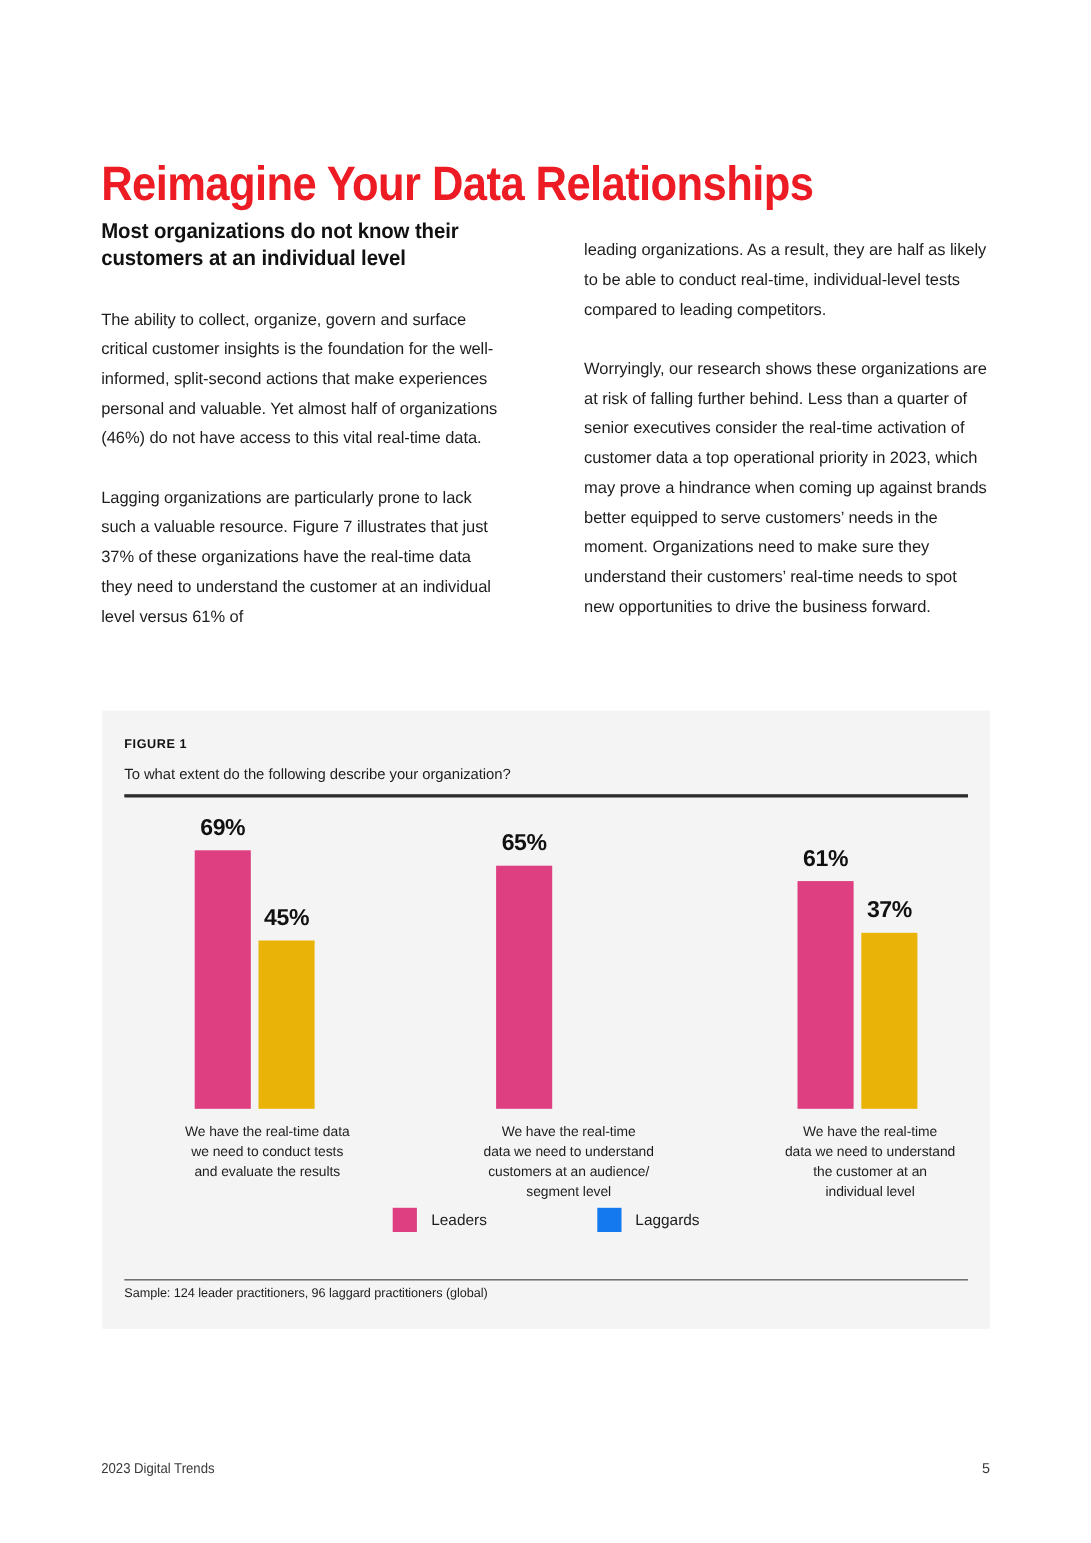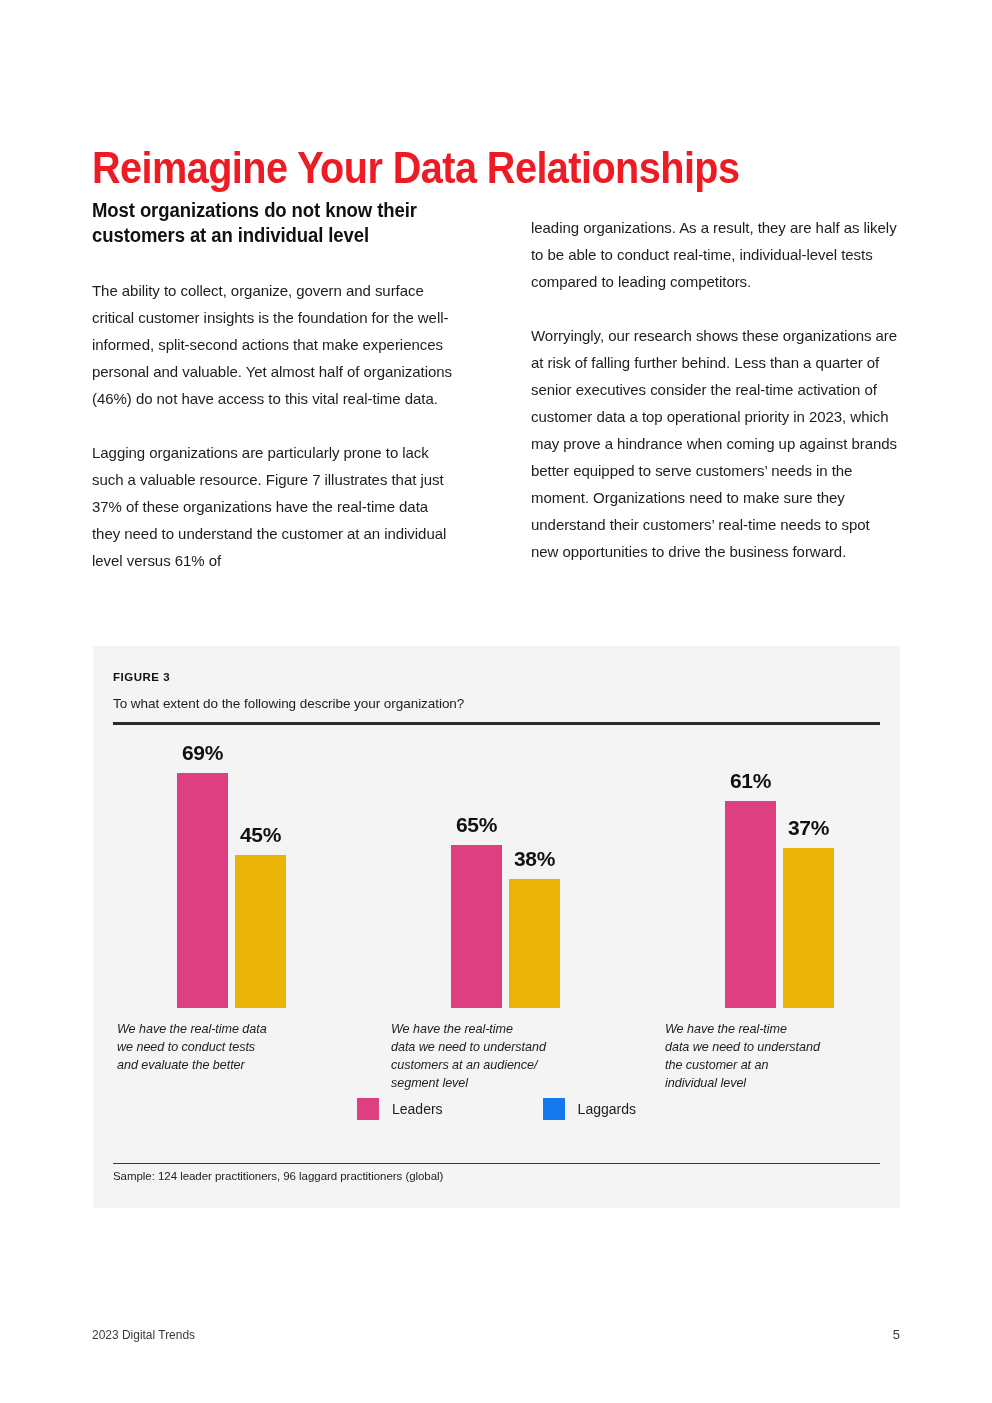--- a/index.html
+++ b/index.html
@@ -156,25 +156,25 @@
     color: #111111;
     white-space: nowrap;
     letter-spacing: -0.4px;
   }
 
   .cat-label {
     position: absolute;
     top: 288px;
     left: 0;
     width: 252px;
+    text-align: center;
     font-size: 12.6px;
     line-height: 18px;
     color: #1d1d1d;
     letter-spacing: -0.05px;
-    font-style: italic;
   }
 
   
   .legend {
     position: absolute;
     left: 0;
     top: 366px;
     width: 807px;
     display: flex;
     justify-content: center;
@@ -246,50 +246,47 @@
     <p class="body-p">Lagging organizations are particularly prone to lack such a valuable resource. Figure 7 illustrates that just 37% of these organizations have the real-time data they need to understand the customer at an individual level versus 61% of</p>
   </div>
 
   <div class="col col-right">
     <p class="body-p">leading organizations. As a result, they are half as likely to be able to conduct real-time, individual-level tests compared to leading competitors.</p>
     <p class="body-p">Worryingly, our research shows these organizations are at risk of falling further behind. Less than a quarter of senior executives consider the real-time activation of customer data a top operational priority in 2023, which may prove a hindrance when coming up against brands better equipped to serve customers’ needs in the moment. Organizations need to make sure they understand their customers’ real-time needs to spot new opportunities to drive the business forward.</p>
   </div>
 
   <div class="figure-panel">
 
-    <div class="fig-label">FIGURE 3</div>
+    <div class="fig-label">FIGURE 1</div>
     <div class="fig-question">To what extent do the following describe your organization?</div>
     <div class="fig-rule"></div>
 
     <div class="chart">
       <div class="plot">
 
         <div class="group g0">
           <div class="bars">
             <div class="bar leader" style="height:235px">
               <span class="bar-value">69%</span>
             </div>
             <div class="bar laggard" style="height:153px">
               <span class="bar-value">45%</span>
             </div>
           </div>
           <div class="cat-label">
             <div>We have the real-time data</div>
             <div>we need to conduct tests</div>
-            <div>and evaluate the better</div>
+            <div>and evaluate the results</div>
           </div>
         </div>
 
         <div class="group g1">
           <div class="bars">
-            <div class="bar leader" style="height:163px">
+            <div class="bar leader" style="height:221px">
               <span class="bar-value">65%</span>
-            </div>
-            <div class="bar laggard" style="height:129px">
-              <span class="bar-value">38%</span>
             </div>
           </div>
           <div class="cat-label">
             <div>We have the real-time</div>
             <div>data we need to understand</div>
             <div>customers at an audience/</div>
             <div>segment level</div>
           </div>
         </div>
 

